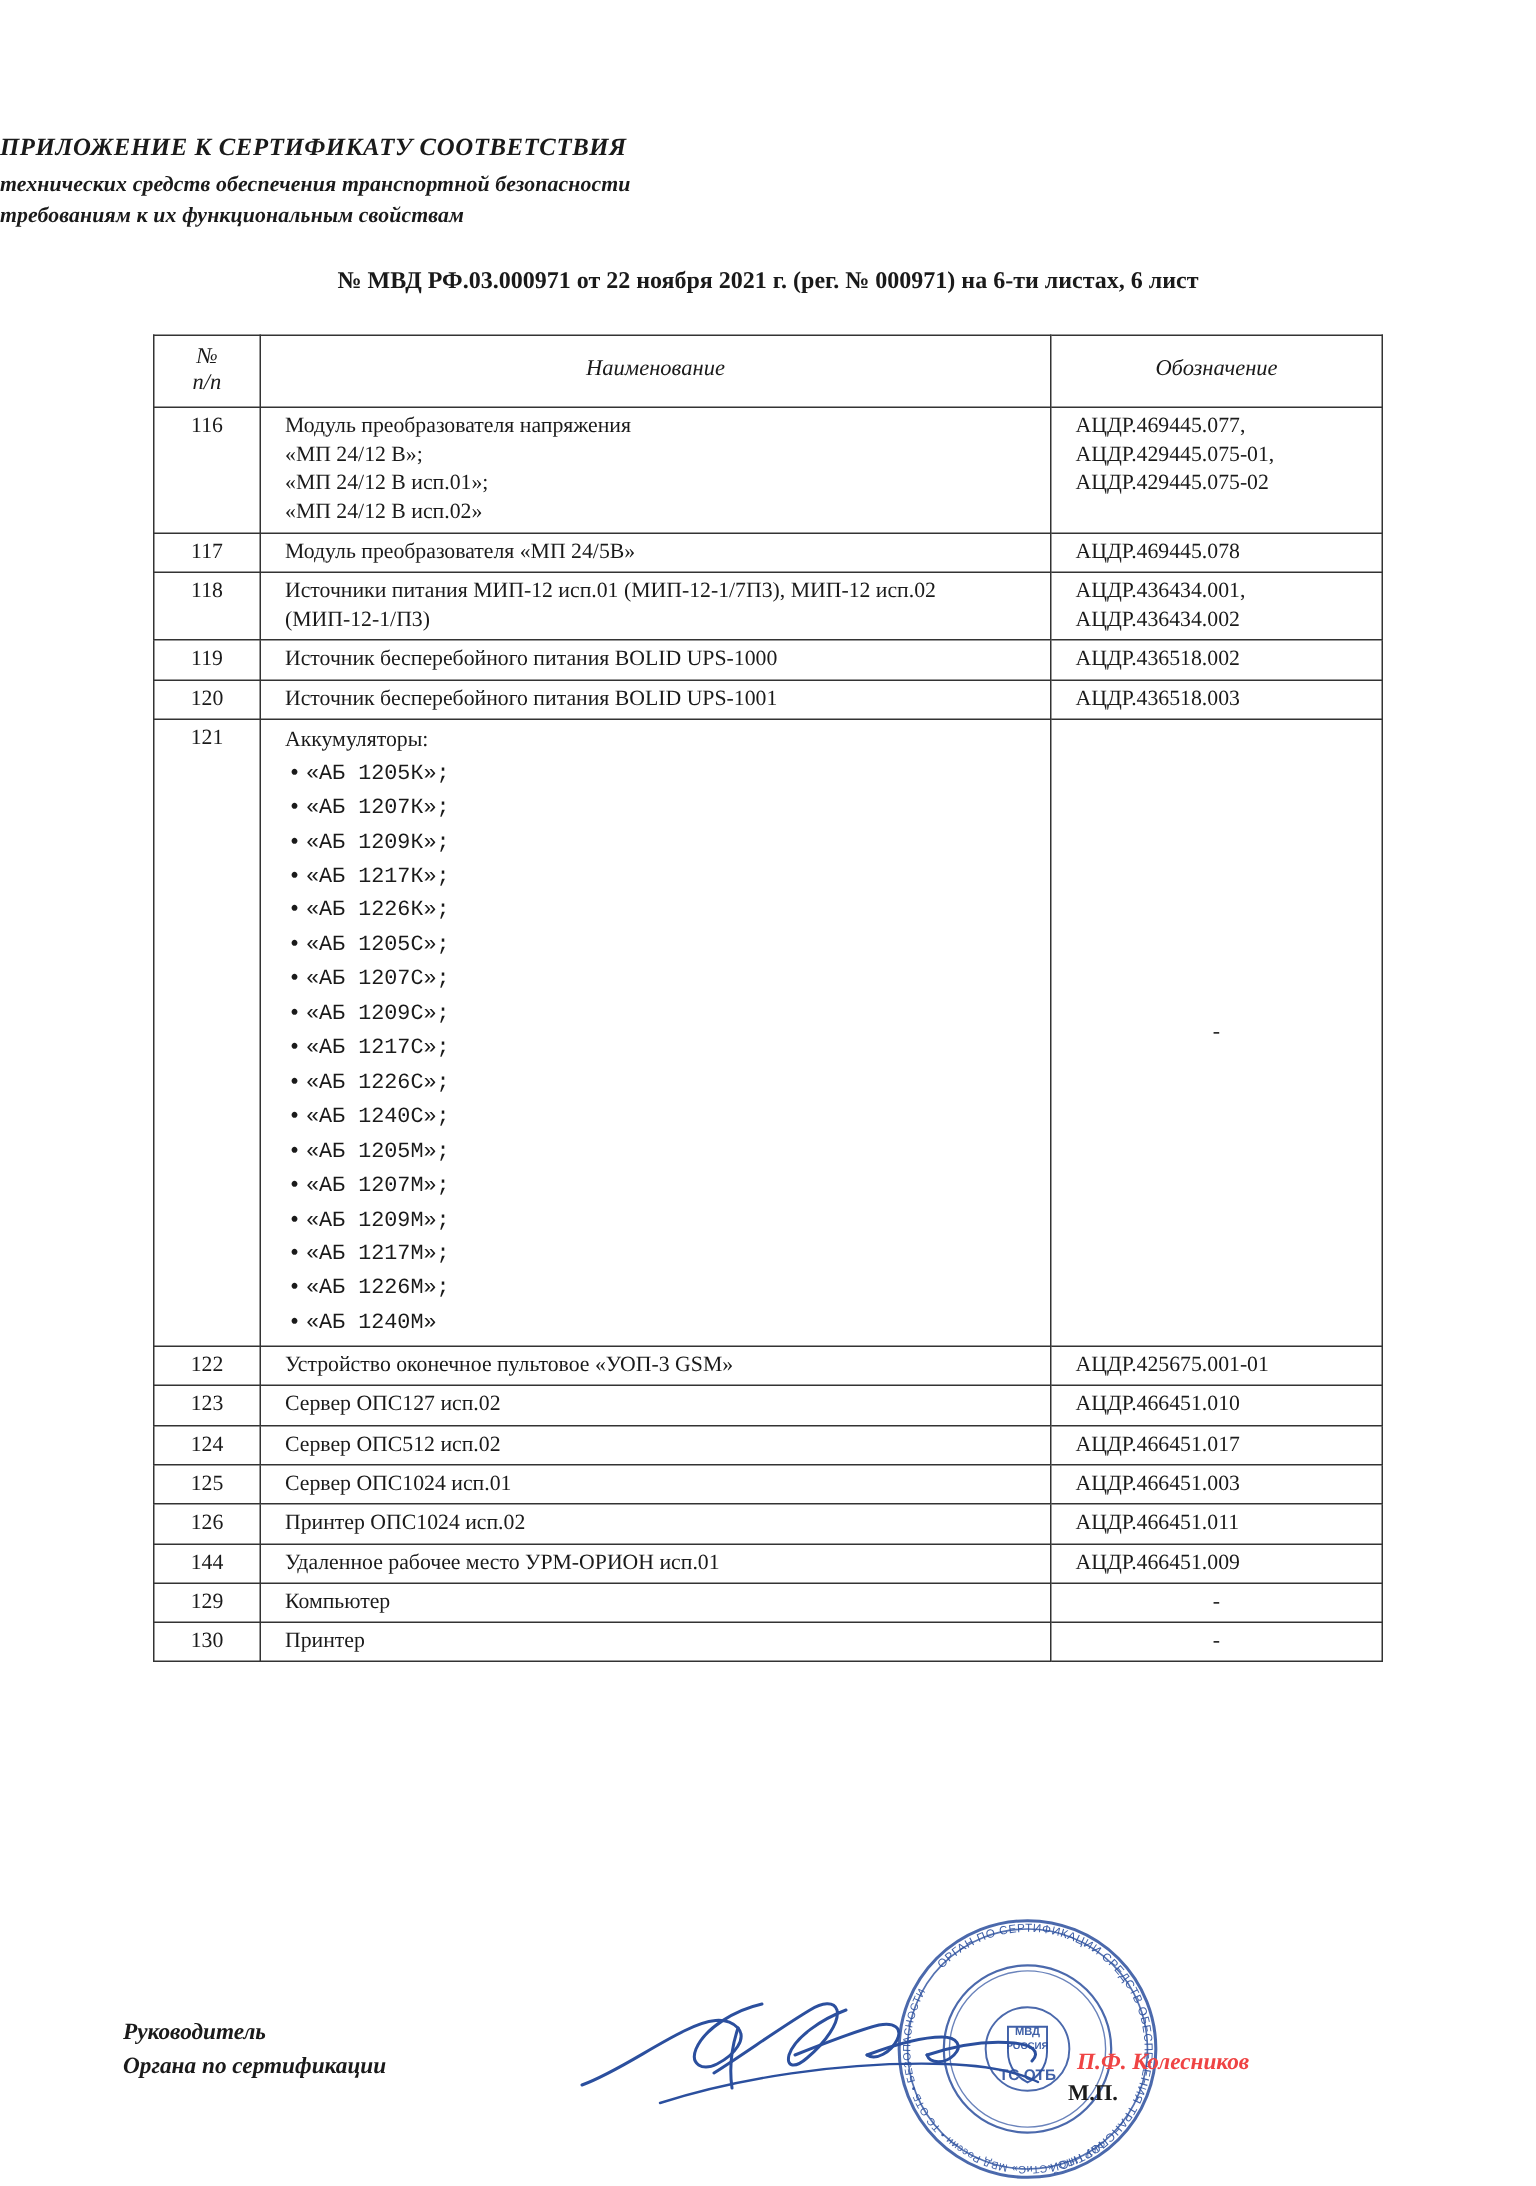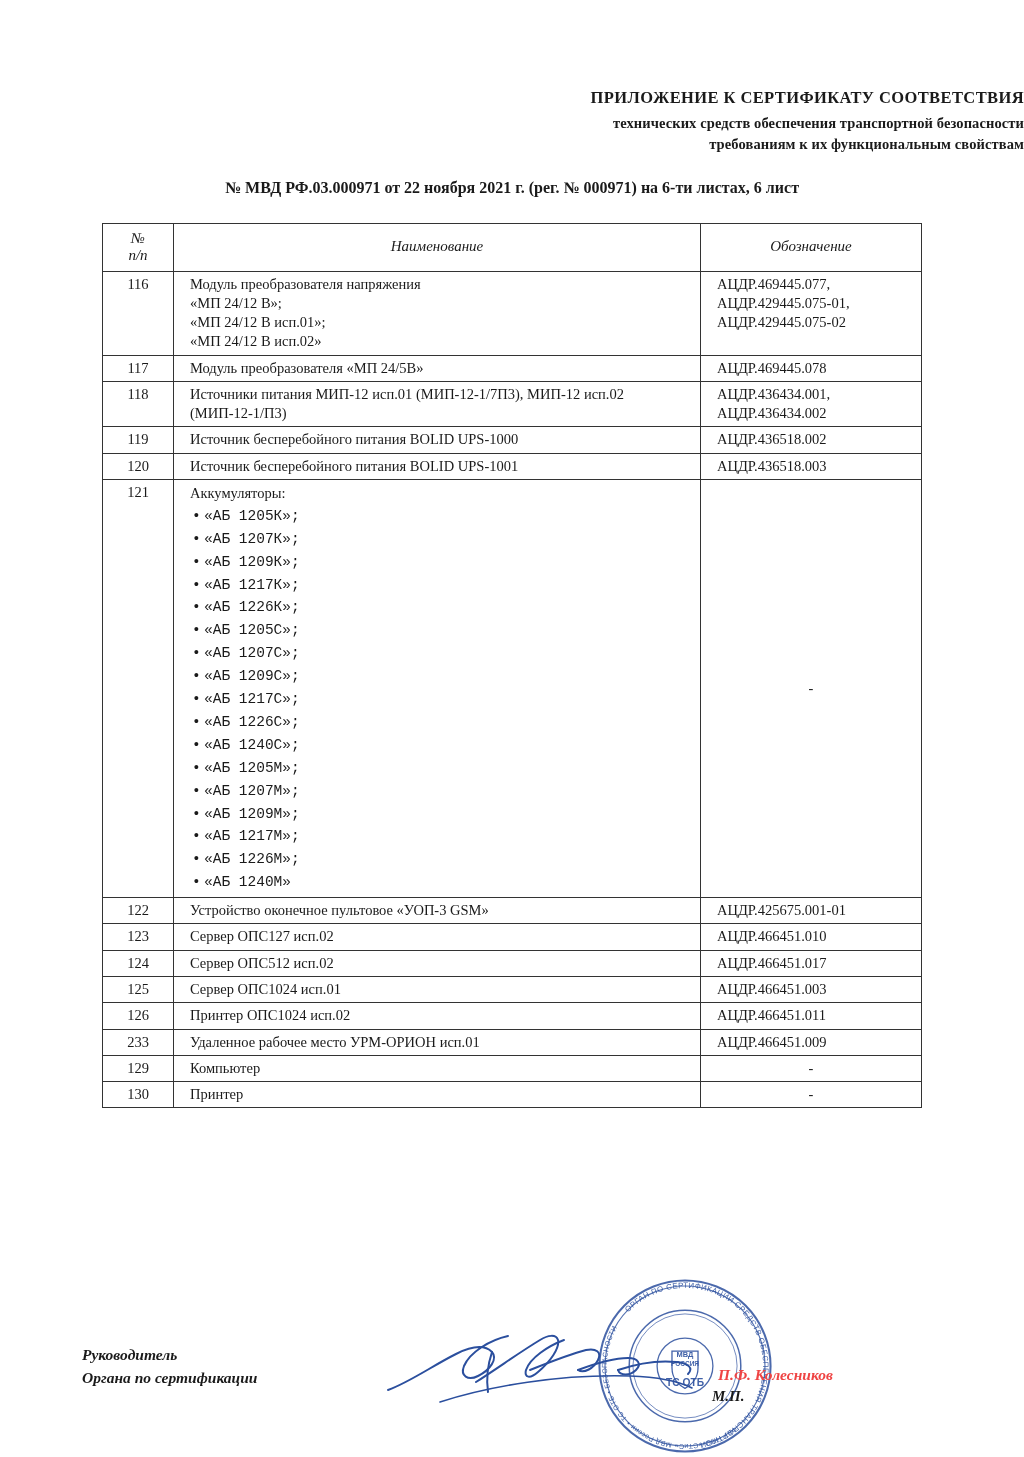--- a/index.html
+++ b/index.html
@@ -16,22 +16,23 @@
     overflow: hidden;
   }
   .page {
     position: relative;
     width: 1024px;
     height: 1457px;
     box-sizing: border-box;
     padding: 0;
   }
   .header {
-    text-align: right;
+    text-align: left;
     margin-top: 88px;
+    font-style: italic;
   }
   .header .line1 {
     font-weight: bold;
     font-size: 16.5px;
     letter-spacing: 0.4px;
   }
   .header .line2 {
     font-weight: bold;
     font-size: 14.5px;
     margin-top: 7px;
@@ -126,21 +127,20 @@
     top: 1278px;
     font-style: italic;
     font-weight: bold;
     font-size: 15.5px;
     color: #ef4444;
   }
   .mp {
     position: absolute;
     left: 712px;
     top: 1300px;
-    font-style: italic;
     font-weight: bold;
     font-size: 15px;
   }
   .stamp {
     position: absolute;
     left: 592px;
     top: 1185px;
     width: 186px;
     height: 186px;
     pointer-events: none;
@@ -267,21 +267,21 @@
         <td class="desig">АЦДР.466451.003</td>
       </tr>
 
       <tr>
         <td class="num">126</td>
         <td class="name">Принтер ОПС1024 исп.02</td>
         <td class="desig">АЦДР.466451.011</td>
       </tr>
 
       <tr>
-        <td class="num">233</td>
+        <td class="num">144</td>
         <td class="name">Удаленное рабочее место УРМ-ОРИОН исп.01</td>
         <td class="desig">АЦДР.466451.009</td>
       </tr>
 
 
       <tr>
         <td class="num">129</td>
         <td class="name">Компьютер</td>
         <td class="desig center">-</td>
       </tr>

